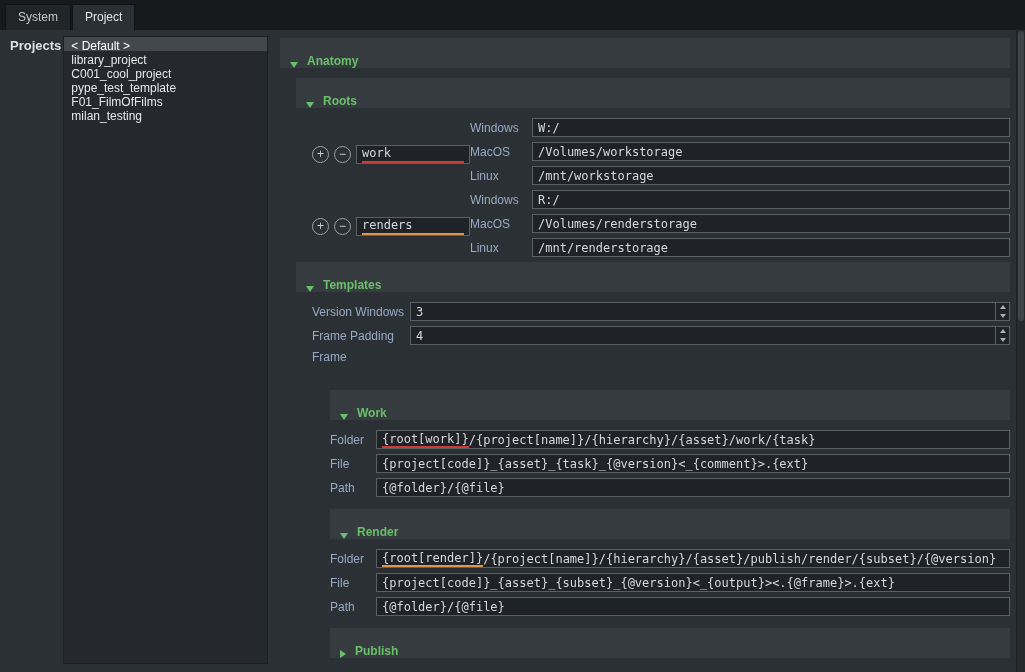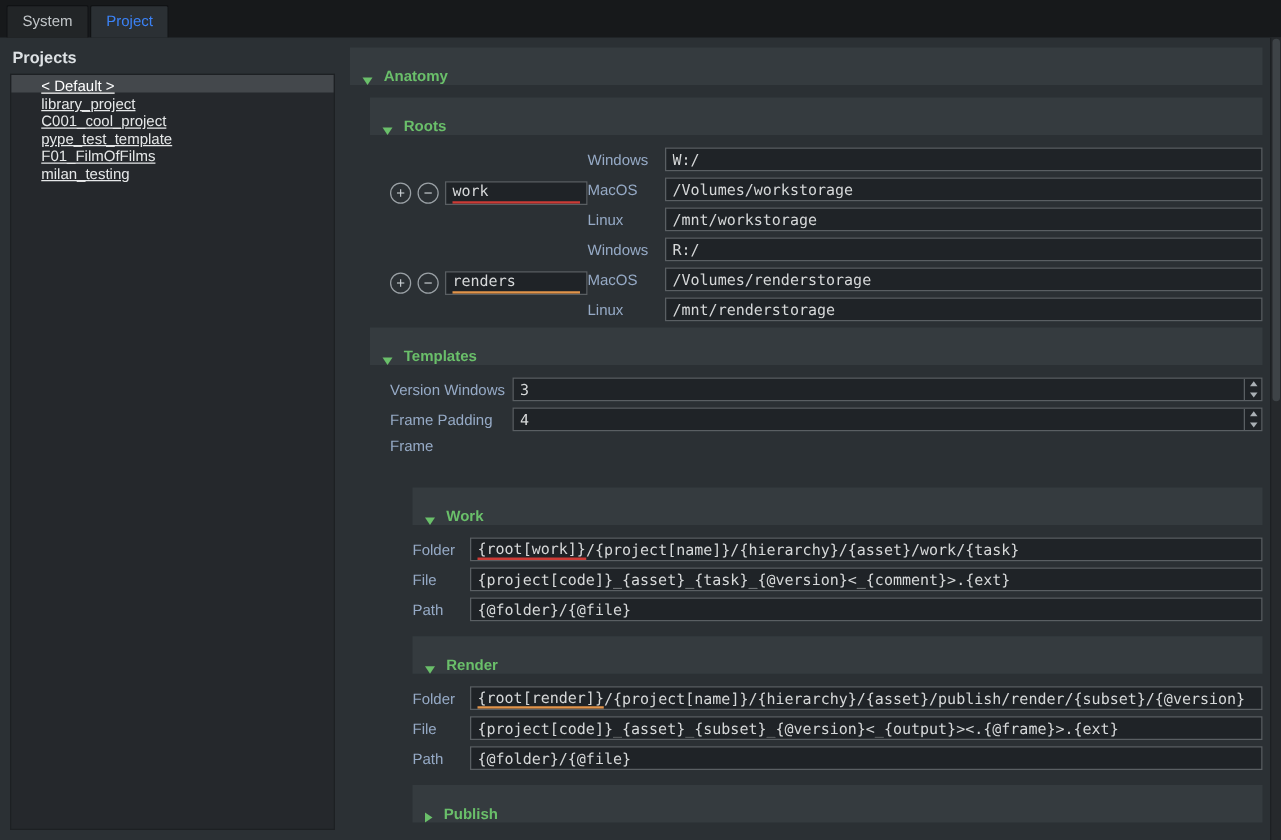--- a/index.html
+++ b/index.html
@@ -10,29 +10,29 @@
     --field-bg:#1f2327;
     --field-border:#5a5f63;
   }
   *{box-sizing:border-box;}
   body{margin:0;background:#17191b;font-family:"Liberation Sans",sans-serif;}
   .app{width:1025px;height:672px;background:#2b3034;overflow:hidden;display:flex;flex-direction:column;}
 
   
   .tabbar{flex:0 0 30px;background:#17191b;display:flex;align-items:flex-end;padding-left:5px;}
   .tab{padding:5px 12px 6px;font-size:12px;color:#c2c6c9;background:#222527;border:1px solid #101214;border-bottom:none;border-radius:2px 2px 0 0;margin-right:1px;cursor:default;}
-  .tab.active{background:#2b3034;color:#3b82f6;}
+  .tab.active{background:#2b3034;color:#e5e5e5;}
 
   .content{flex:1;display:flex;min-height:0;}
 
   
-  .sidebar{width:272px;padding:6px 4px 8px 8px;display:flex;flex-direction:column;}
+  .sidebar{width:272px;padding:6px 4px 8px 8px;display:flex;flex-direction:row;}
   .sidebar-title{font-size:13px;font-weight:bold;color:#dde1e4;padding:2px 2px 6px;}
   .project-list{flex:1;background:#25282c;border:1px solid #1d2023;overflow:hidden;}
-  .project-item{height:14px;line-height:19px;padding:0 24px;font-size:12px;color:#e6e8e9;white-space:nowrap;text-decoration:underline;}
+  .project-item{height:14px;line-height:19px;padding:0 7px;font-size:12px;color:#e6e8e9;white-space:nowrap;}
   .project-item.selected{background:#44484c;color:#ffffff;}
 
   
   .main{flex:1;padding:8px 6px 0 8px;min-width:0;overflow:hidden;}
   .scrollbar{flex:0 0 9px;background:#26292c;border-left:1px solid #1d2023;padding:1px;}
   .scroll-thumb{width:6px;height:290px;background:#3e4347;border-radius:3px;}
 
   .sec-header{height:30px;background:#353b3f;display:flex;align-items:flex-end;gap:9px;padding:0 10px;margin-bottom:10px;}
   .sec-title{color:var(--green);font-weight:bold;font-size:12px;}
   .sec-body{padding-left:16px;}

